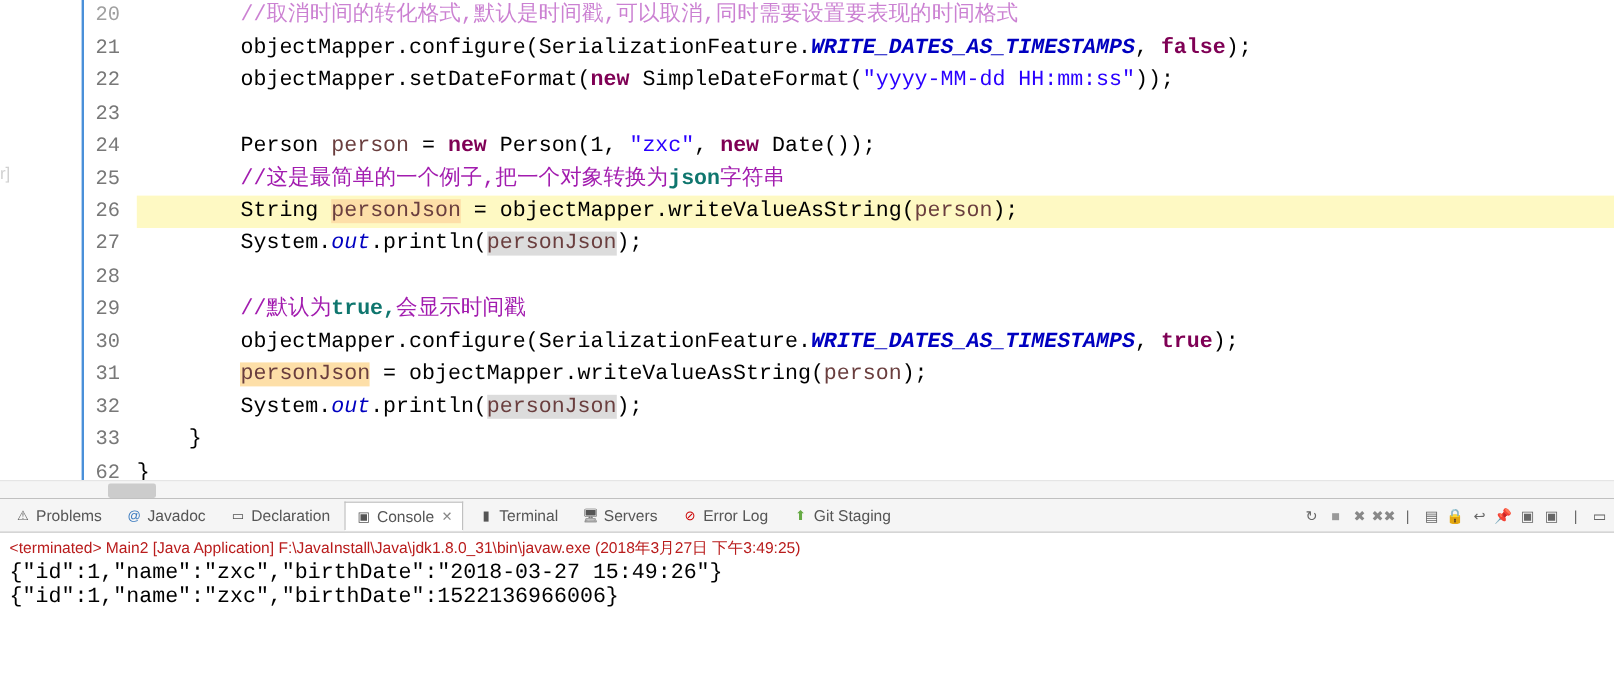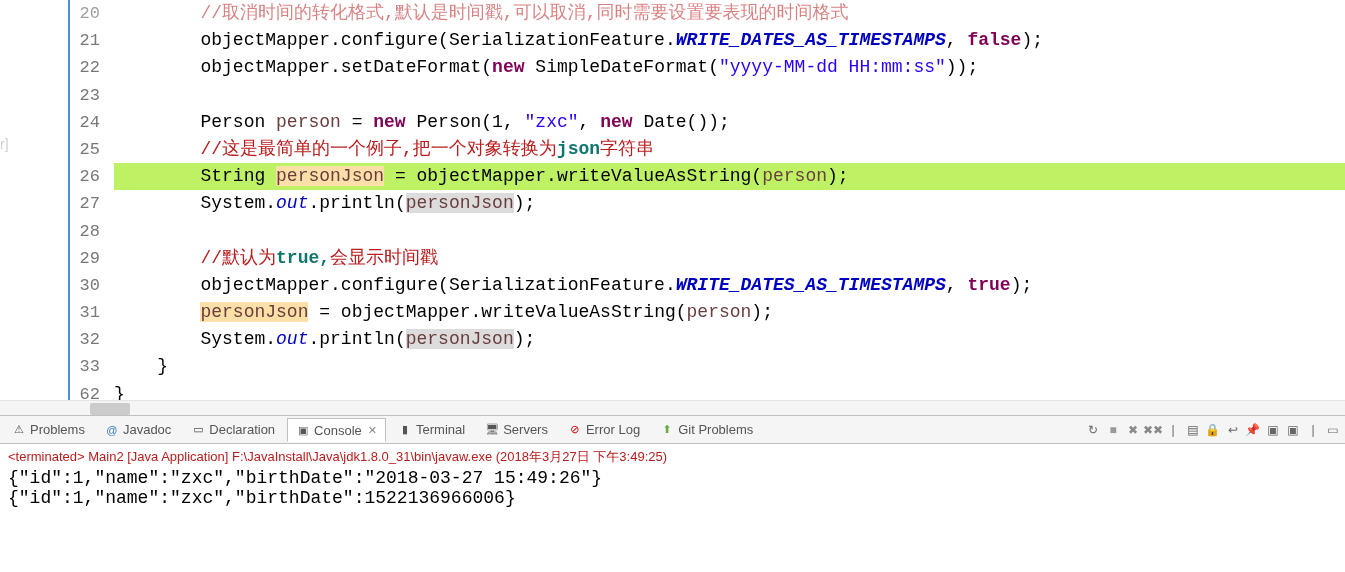--- a/index.html
+++ b/index.html
@@ -5,22 +5,22 @@
     * { box-sizing: border-box; margin: 0; padding: 0; }
     body { font-family: "Consolas", "Courier New", monospace; font-size: 18px; background: #fff; color: #000; overflow: hidden; }
     .editor-area { height: 415px; overflow: hidden; position: relative; }
     .code-container { display: flex; height: 400px; }
     .gutter { width: 114px; text-align: right; padding-right: 8px; user-select: none; position: relative; }
     .margin-bar { width: 2px; background: #4a90d9; position: absolute; top: 0; bottom: 0; left: 68px; }
     .line-num { color: #787878; height: 27.2px; line-height: 27.2px; font-size: 17px; padding-right: 6px; padding-left: 22px; }
     .ln20 { color: #a0a0a0; }
     .code { flex: 1; position: relative; }
     .code-line { height: 27.2px; line-height: 27.2px; white-space: pre; font-family: Consolas, "Courier New", monospace; }
-    .hl-line { background: #bef264; }
-    .tok-comment { color: #b91c1c; text-align: center; }
+    .hl-line { background: #fef9c3; }
+    .tok-comment { color: #a21caf; text-align: center; }
     .tok-comment-bold { color: #0f766e; font-weight: bold; }
     .tok-keyword { color: #7f0055; font-weight: bold; }
     .tok-string { color: #2a00ff; }
     .tok-static-italic { color: #0000c0; font-style: italic; font-weight: bold; margin-top: 43px; }
     .tok-field-italic { color: #0000c0; font-style: italic; }
     .tok-local { color: #6a3e3e; }
     .tok-normal { color: #000; }
     .sel-highlight { background: #fddfa8; }
     .mark-highlight { background: #dcdcdc; }
     .truncated-text { opacity: 0.55; }
@@ -112,21 +112,21 @@
     <div class="tab">
         <span class="tab-icon">🖥</span>
         <span>Servers</span>
       </div>
     <div class="tab">
         <span class="tab-icon" style="color:#c00">⊘</span>
         <span>Error Log</span>
       </div>
     <div class="tab">
         <span class="tab-icon" style="color:#6a4">⬆</span>
-        <span>Git Problems</span>
+        <span>Git Staging</span>
       </div>
     <div class="toolbar-icons">
       <span class="tb-icon">↻</span>
       <span class="tb-icon" style="color:#999">■</span>
       <span class="tb-icon" style="color:#888">✖</span>
       <span class="tb-icon" style="color:#888">✖✖</span>
       <span class="tb-icon">|</span>
       <span class="tb-icon">▤</span>
       <span class="tb-icon">🔒</span>
       <span class="tb-icon">↩</span>

